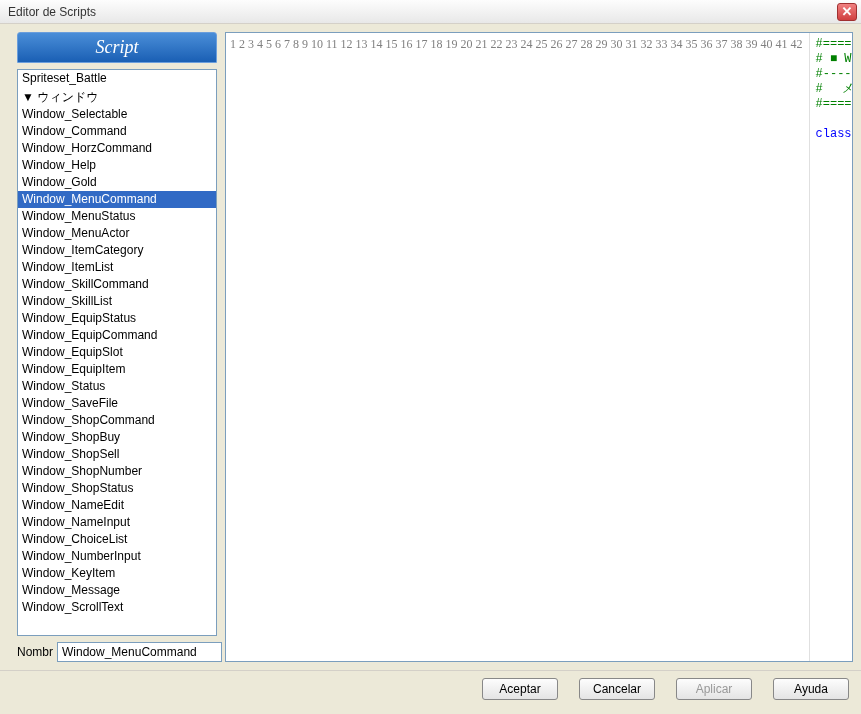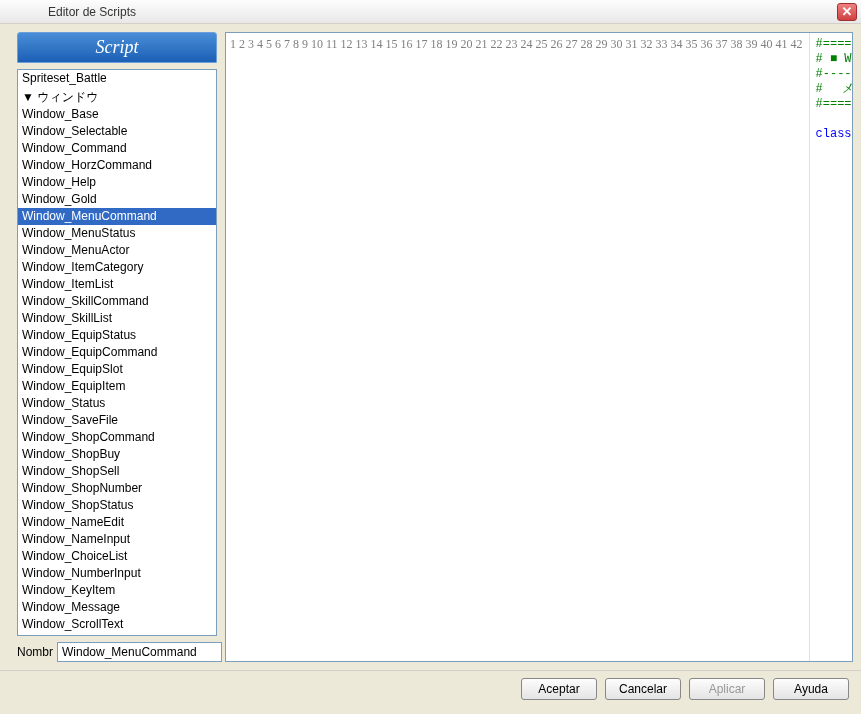--- a/index.html
+++ b/index.html
@@ -13,21 +13,21 @@
 }
 .titlebar {
   height: 24px;
   background: linear-gradient(to bottom, #fdfdfd, #e8e8e8);
   border-bottom: 1px solid #d4d0c8;
   display: flex;
   align-items: center;
   padding: 0 4px;
   color: #333;
 }
-.titlebar .title { flex: 1; font-size: 12px; padding-left: 4px; margin-left: 40px; }
+.titlebar .title { flex: 1; font-size: 12px; padding-left: 4px; }
 .close-btn {
   width: 20px; height: 18px;
   background: linear-gradient(to bottom, #f08080, #d04040);
   border: 1px solid #a03030;
   border-radius: 3px;
   display: flex; align-items: center; justify-content: center;
   color: #fff; font-weight: bold; font-size: 13px;
   cursor: pointer;
 }
 .main-area {
@@ -120,21 +120,21 @@
 .code-body::-webkit-scrollbar-track { background: #f0f0f0; border-left: 1px solid #ccc; }
 .code-body::-webkit-scrollbar-thumb { background: #cdcdcd; border: 1px solid #aaa; }
 .c-comment { color: #008000; }
 .c-keyword { color: #0000ff; }
 .button-bar {
   height: 36px;
   display: flex;
   justify-content: flex-end;
   align-items: center;
   padding: 0 12px;
-  gap: 8px;
+  gap: 21px;
   border-top: 1px solid #d4d0c8;
 }
 .dlg-btn {
   min-width: 76px;
   height: 22px;
   background: linear-gradient(to bottom, #fdfdfd, #e4e4e4);
   border: 1px solid #888;
   border-radius: 3px;
   font-size: 12px;
   cursor: pointer;
@@ -151,21 +151,20 @@
   </div>
 </div>
 
 <div class="main-area">
   <div class="left-panel">
     <div class="panel-header">Script</div>
     <div class="script-list" id="script-list">
         <div class="script-item">Spriteset_Battle</div>
         <div class="script-item"> </div>
         <div class="script-item">▼ ウィンドウ</div>
-        <div class="script-item">Window_Base</div>
         <div class="script-item">Window_Selectable</div>
         <div class="script-item">Window_Command</div>
         <div class="script-item">Window_HorzCommand</div>
         <div class="script-item">Window_Help</div>
         <div class="script-item">Window_Gold</div>
         <div class="script-item selected">Window_MenuCommand</div>
         <div class="script-item">Window_MenuStatus</div>
         <div class="script-item">Window_MenuActor</div>
         <div class="script-item">Window_ItemCategory</div>
         <div class="script-item">Window_ItemList</div>

